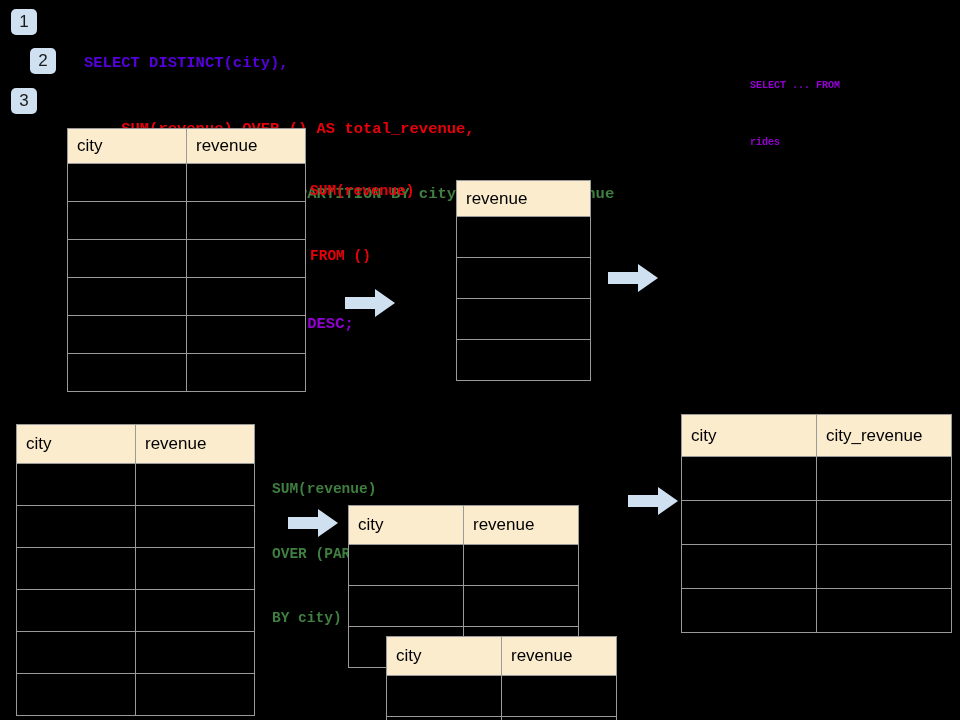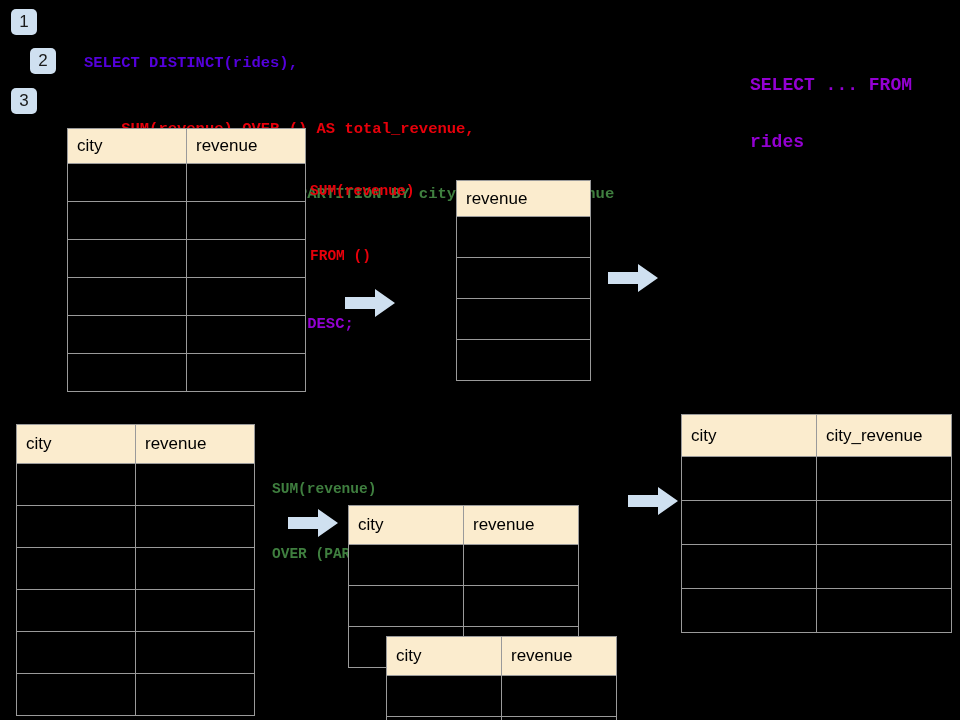--- a/index.html
+++ b/index.html
@@ -50,21 +50,21 @@
   
   .callout {
     position: absolute;
     font-family: "Liberation Mono", monospace;
     font-size: 14.5px;
     line-height: 21.5px;
     white-space: pre;
     font-weight: bold;
   }
   .callout.small {
-    font-size: 18px;
+    font-size: 10px;
     line-height: 19px;
   }
 
   
   .tbl {
     position: absolute;
     border-collapse: collapse;
     table-layout: fixed;
     background: #000;
   }
@@ -92,40 +92,41 @@
 </head>
 <body>
 
 <div id="canvas">
 
   <div class="step-badge" style="left:11px; top:9px;">1</div>
   <div class="step-badge" style="left:30px; top:48px;">2</div>
   <div class="step-badge" style="left:11px; top:88px;">3</div>
 
   <div class="sql-block" style="left:84px; top:10px;">
-    <div class="sql-line c-blue">SELECT DISTINCT(rides),</div>
+    <div class="sql-line c-blue">SELECT DISTINCT(city),</div>
     <div class="sql-line c-red">    SUM(revenue) OVER () AS total_revenue,</div>
     <div class="sql-line c-green">    SUM(revenue) OVER (PARTITION BY city) as city_revenue</div>
     <div class="sql-line c-purple">  FROM rides</div>
     <div class="sql-line c-purple">  ORDER by city_revenue DESC;</div>
   </div>
 
   <div class="callout small c-purple" style="left:750px; top:38px;">
     <div>SELECT ... FROM</div>
     <div>rides</div>
   </div>
 
   <div class="callout c-red" style="left:310px; top:138px;">
     <div>SUM(revenue)</div>
     <div>FROM ()</div>
   </div>
 
   <div class="callout c-green" style="left:272px; top:436px;">
     <div>SUM(revenue)</div>
     <div>OVER (PARTITION</div>
+    <div>BY city)</div>
   </div>
 
   <table class="tbl" style="left:67px; top:128px; width:238px;">
     <colgroup>
         <col style="width:119px">
         <col style="width:119px">
       </colgroup>
     <thead>
       <tr>
         <th style="height:34px">city</th>

